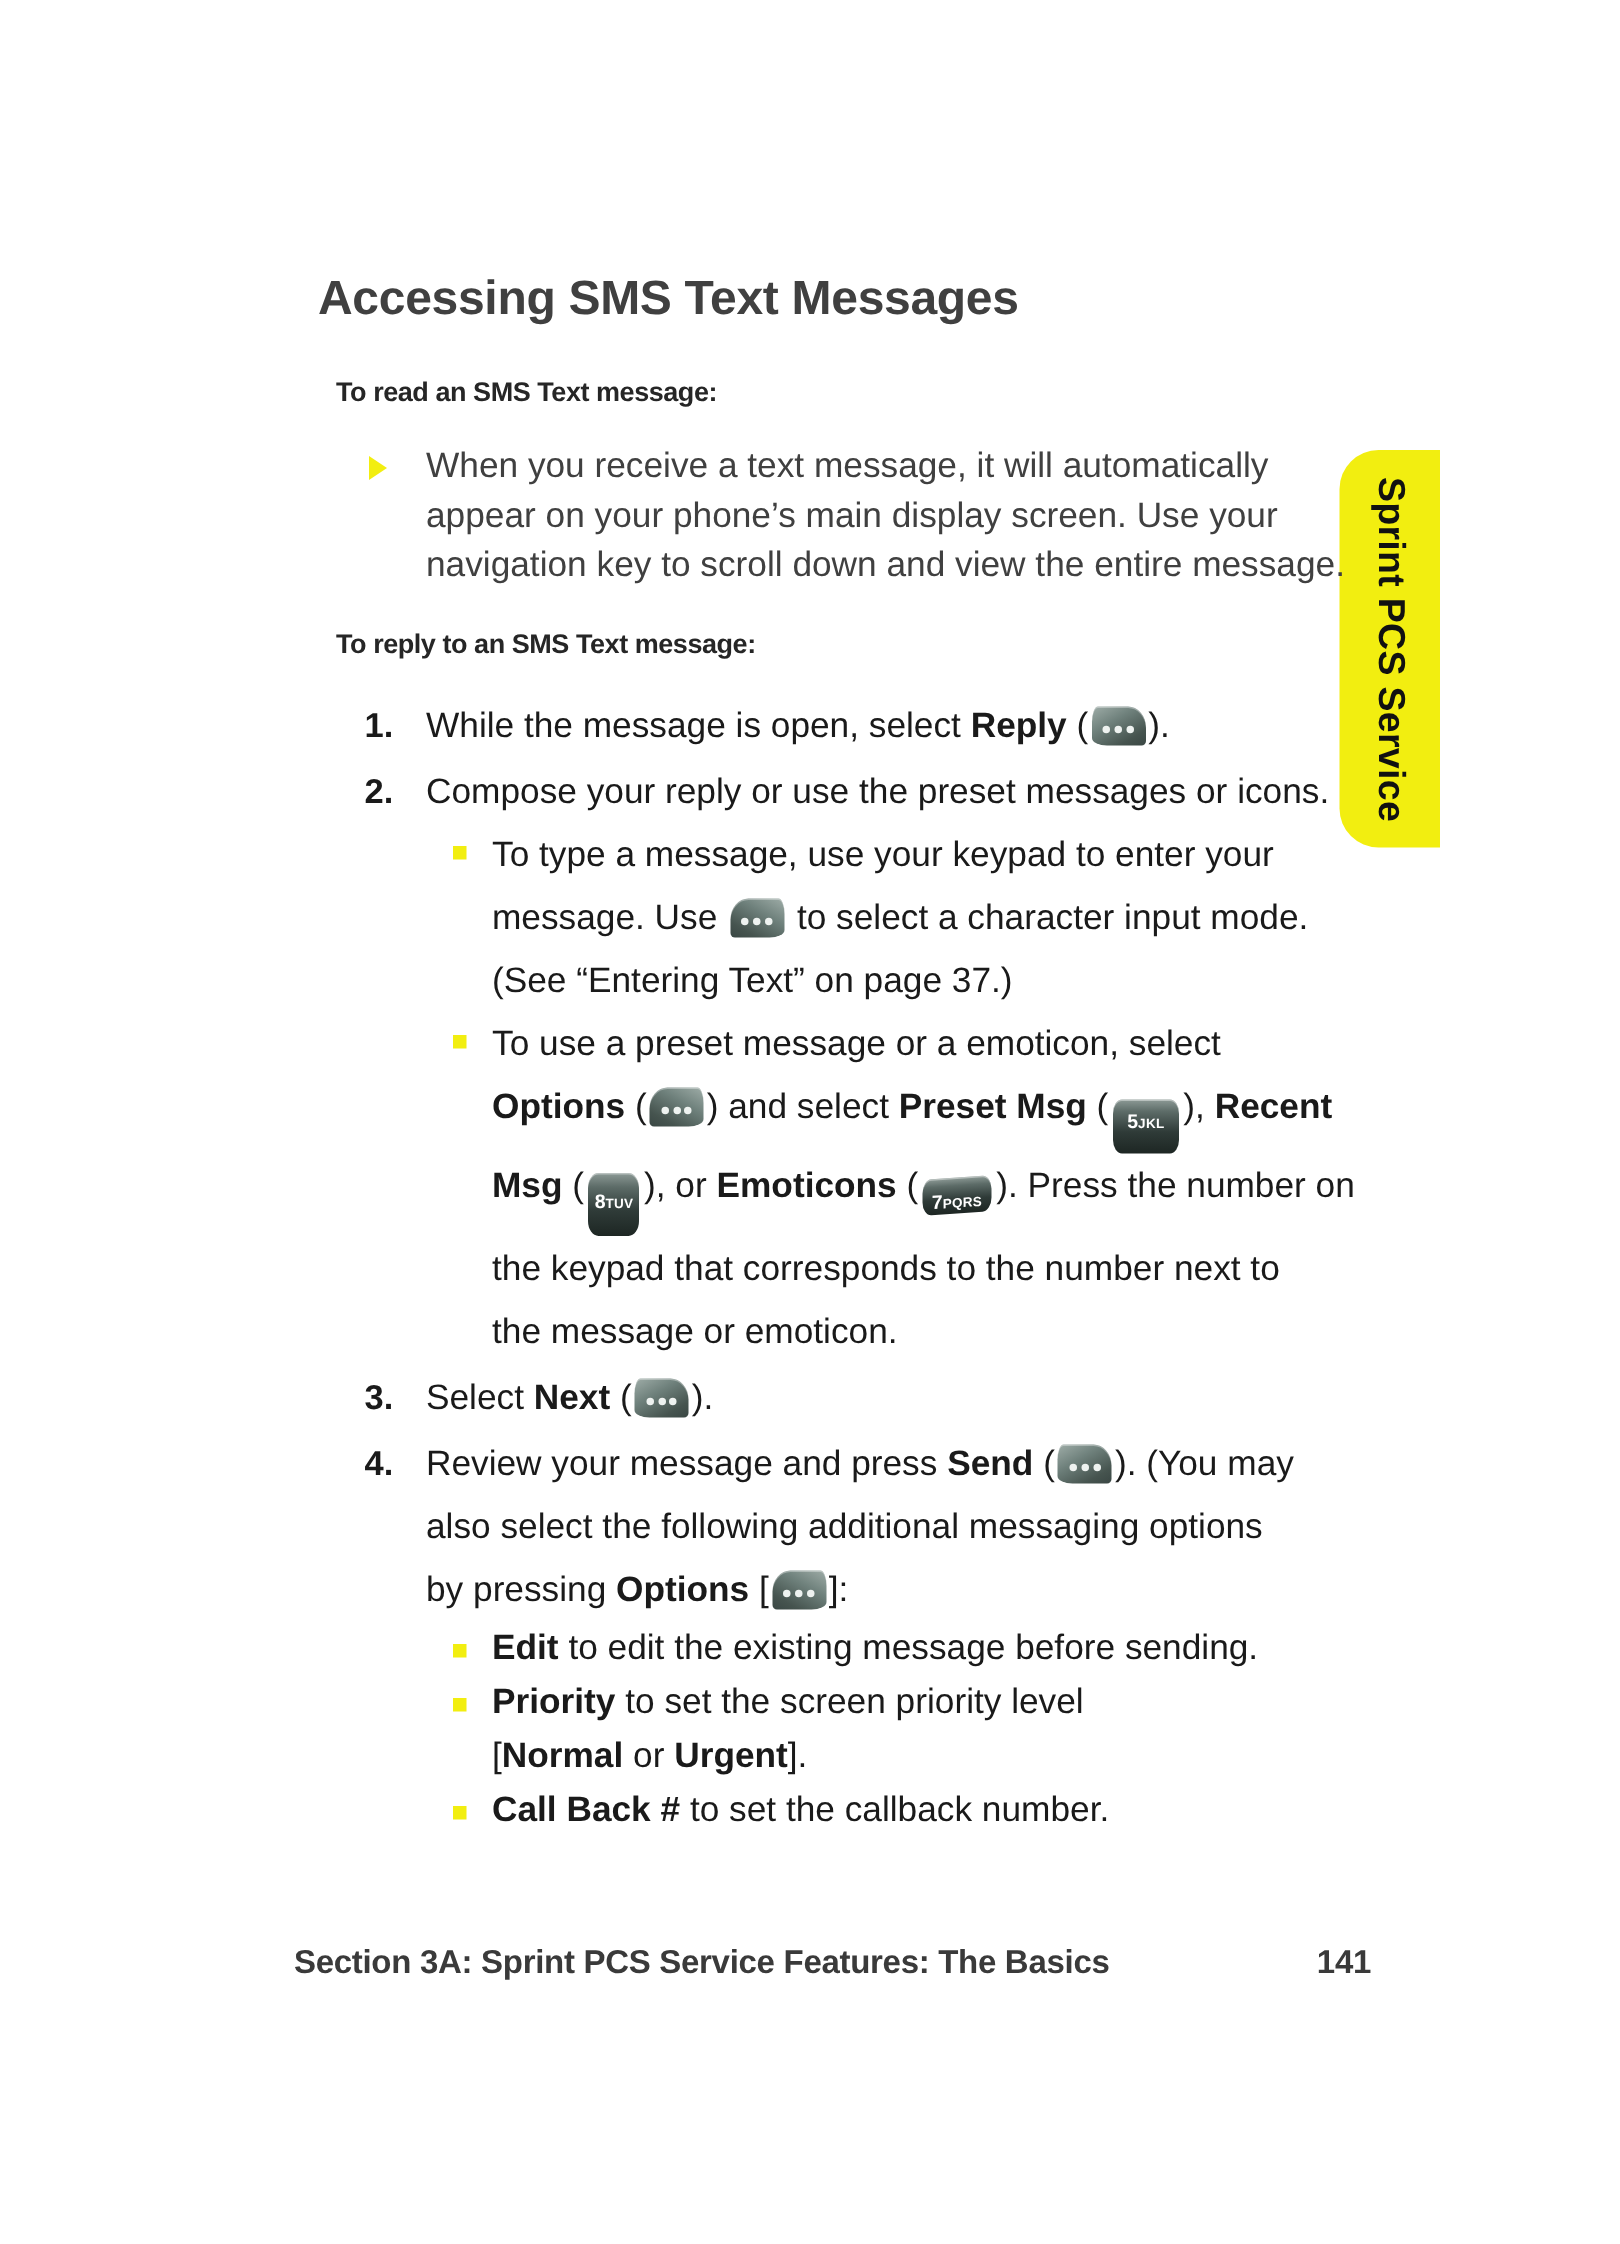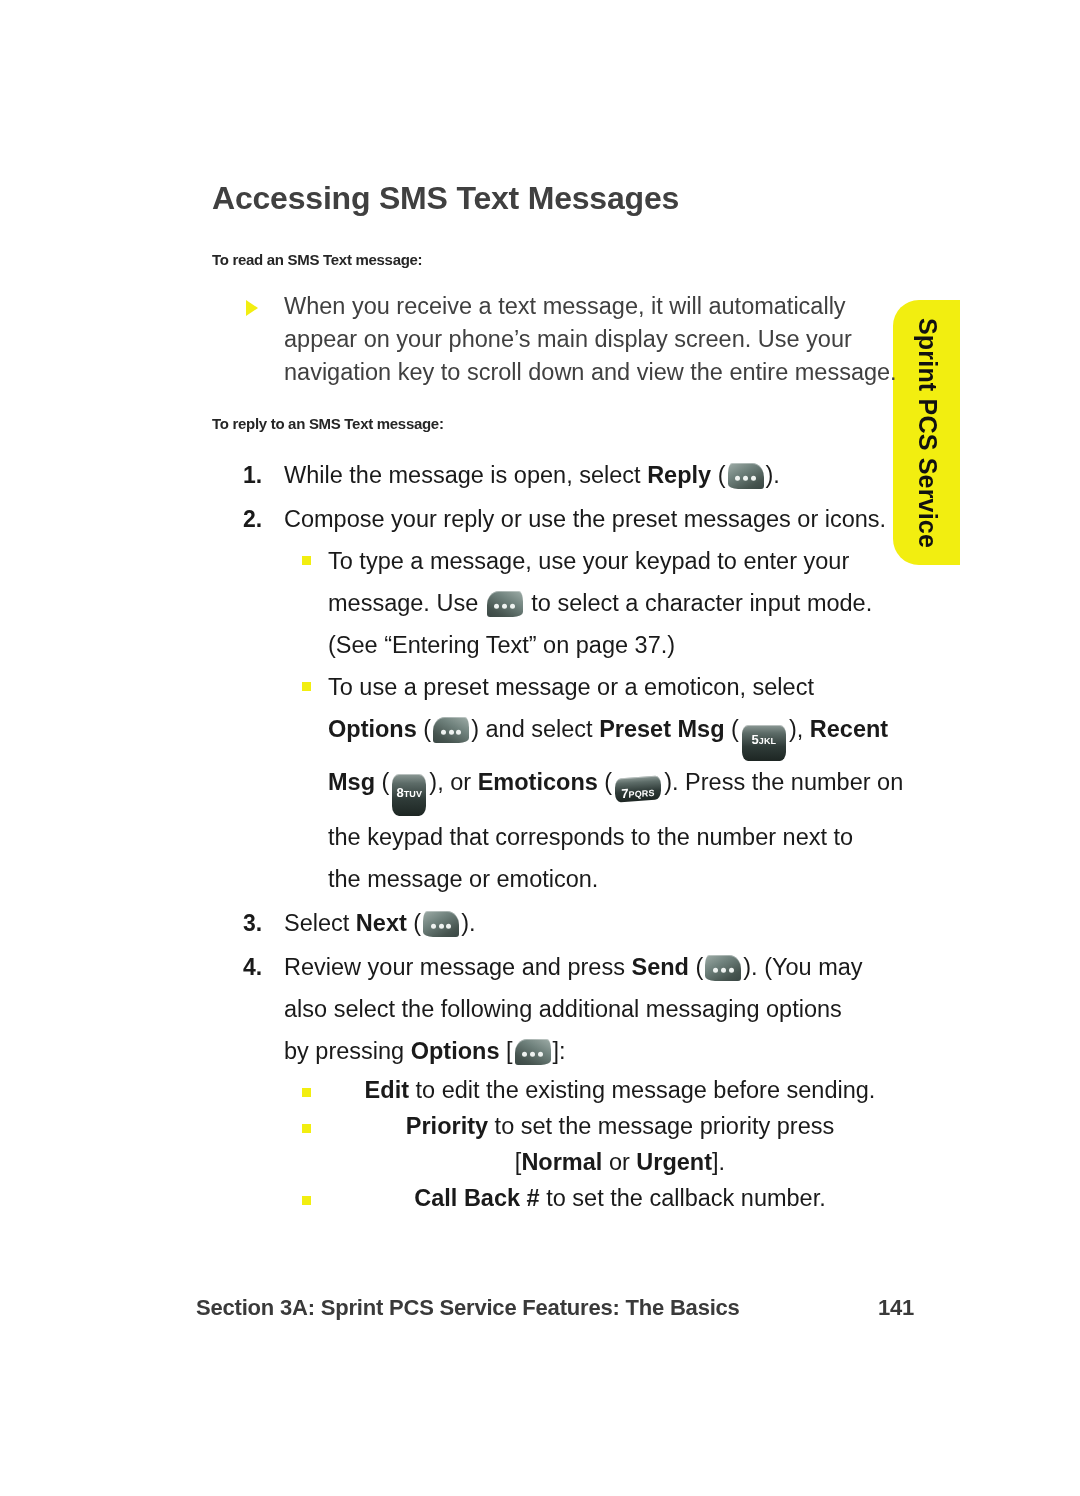--- a/index.html
+++ b/index.html
@@ -57,22 +57,22 @@
 
   h1.title {
     margin: 0 0 34px 0;
     font-size: 32px;
     font-weight: bold;
     letter-spacing: -0.2px;
     color: #404040;
   }
 
   h2.subhead {
-    margin: 0 0 22px 0;
-    font-size: 15px;
+    margin: 0 0 22px 12px;
+    font-size: 18px;
     font-weight: bold;
     letter-spacing: -0.3px;
     color: #262626;
   }
   h2.subhead.second {
     margin-top: 26px;
   }
 
   
   .arrow-list { margin: 0 0 0 0; padding: 0; list-style: none; }
@@ -113,21 +113,21 @@
 
   
   .sq-list { margin: 0; padding: 0; list-style: none; }
   .sq-item {
     position: relative;
     padding-left: 26px;
     font-size: 23.5px;
     line-height: 42px;
     color: #1a1a1a;
   }
-  .sq-item.tight { line-height: 36px; text-align: center; }
+  .sq-item.tight { line-height: 36px; }
   .sq-marker {
     position: absolute;
     left: 0px;
     top: 16px;
     width: 9px;
     height: 9px;
     background: #F2EE10;
   }
   .sub-indent { margin-left: 18px; }
 
@@ -280,21 +280,21 @@
         <span>also select the following additional messaging options</span><br>
         <span>by pressing </span><b>Options</b><span> [</span><span class="softkey mirror"><span class="body"></span><span class="dots"><i></i><i></i><i></i></span></span><span>]:</span>
 
         <ul class="sq-list sub-indent">
           <li class="sq-item tight">
             <span class="sq-marker"></span>
             <b>Edit</b><span> to edit the existing message before sending.</span>
           </li>
           <li class="sq-item tight">
             <span class="sq-marker"></span>
-            <b>Priority</b><span> to set the message priority press</span><br>
+            <b>Priority</b><span> to set the screen priority level</span><br>
             <span>[</span><b>Normal</b><span> or </span><b>Urgent</b><span>].</span>
           </li>
           <li class="sq-item tight">
             <span class="sq-marker"></span>
             <b>Call Back #</b><span> to set the callback number.</span>
           </li>
         </ul>
       </li>
 
     </ul>

